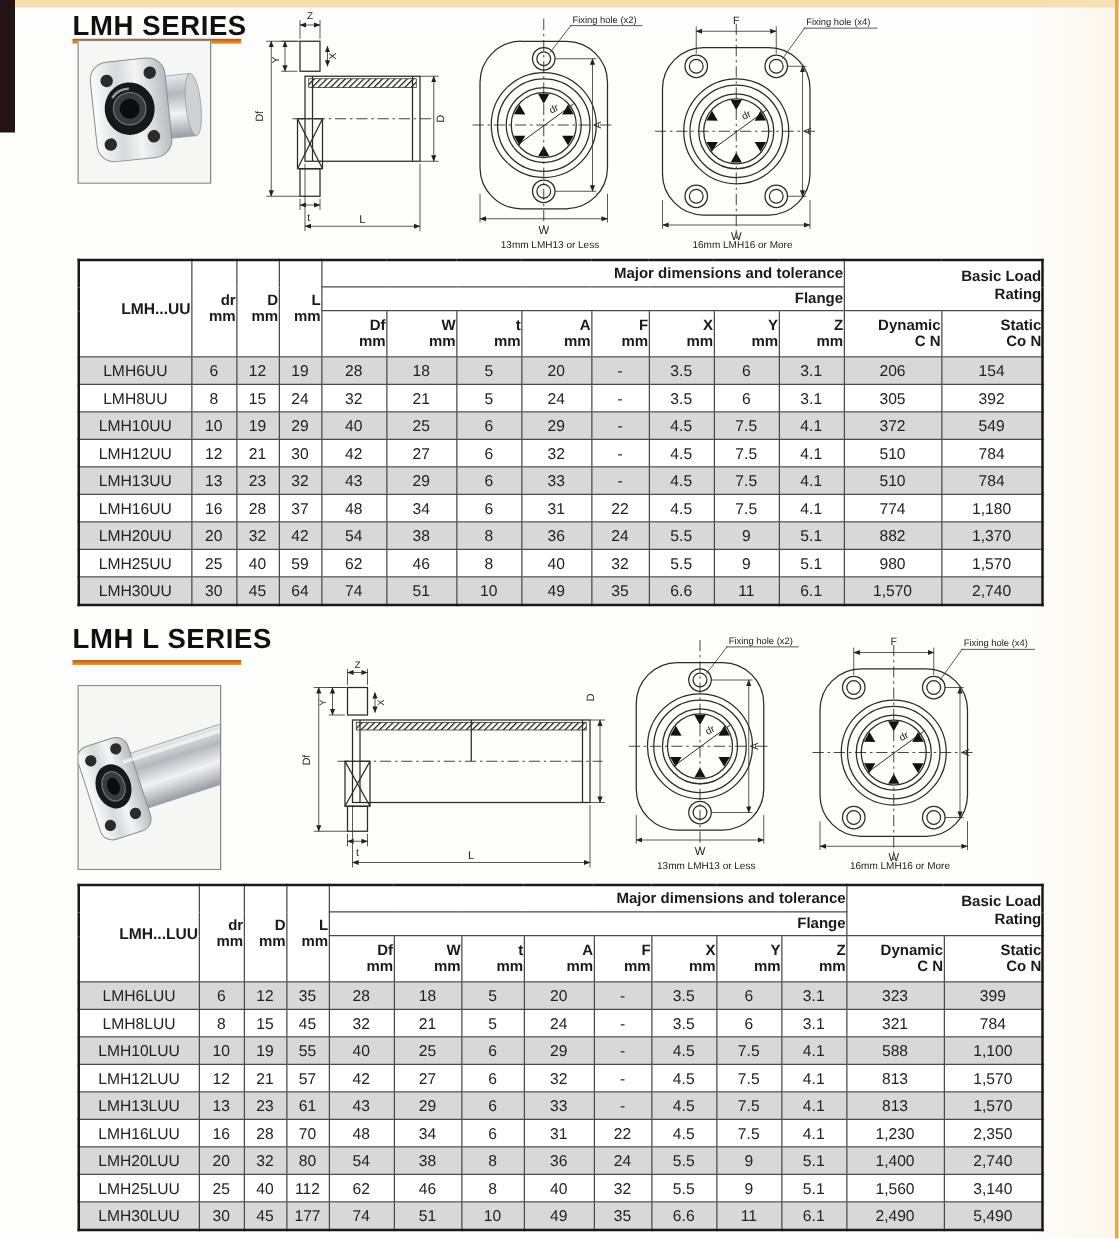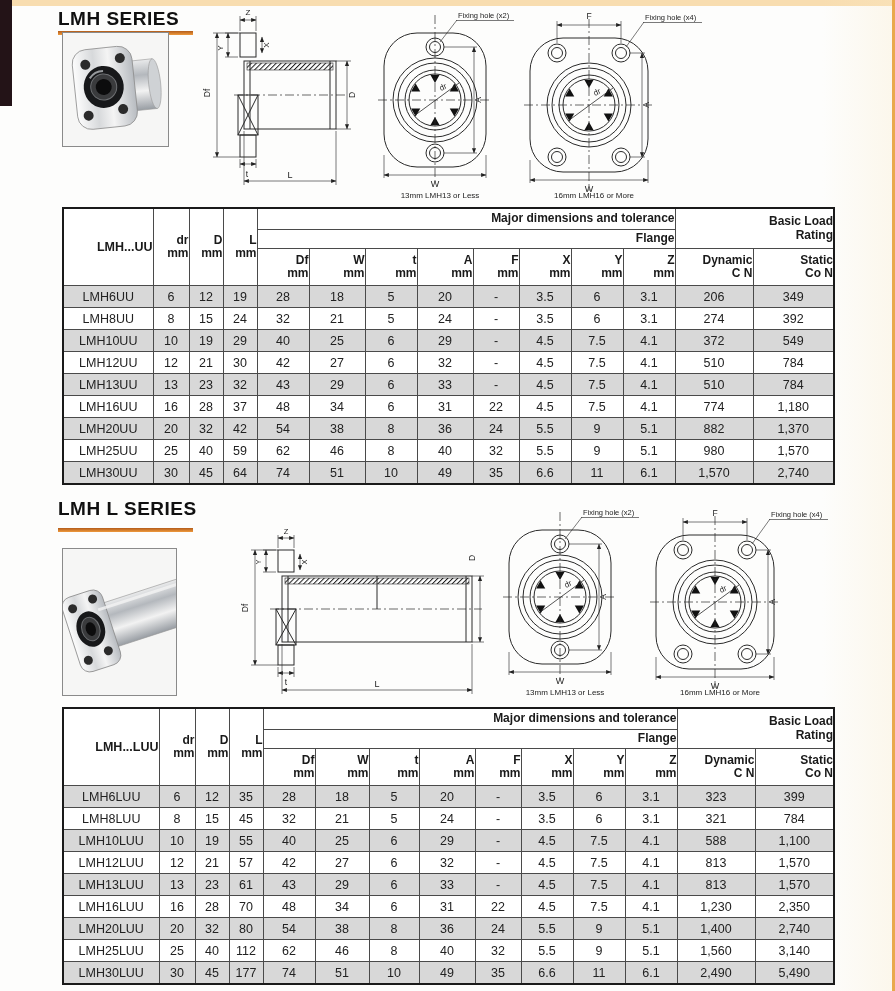--- a/index.html
+++ b/index.html
@@ -7,21 +7,21 @@
     width:895px;height:991px;position:relative;overflow:hidden;
     background:#fdfdfc;
     font-family:"Liberation Sans", sans-serif;
     color:#1a1a1a;
   }
   .top-strip{position:absolute;top:0;left:0;width:895px;height:6px;background:#f8ddb0;}
   .corner-bar{position:absolute;top:0;left:0;width:12px;height:106px;background:#231317;}
   .right-edge{position:absolute;top:0;right:0;width:3px;height:991px;background:#e9a94c;}
   .scan-tint{position:absolute;top:0;right:3px;width:70px;height:991px;pointer-events:none;
     background:linear-gradient(to left, rgba(250,233,198,0.30), rgba(250,233,198,0));}
-  .section-title{position:absolute;left:58px;font-weight:bold;font-size:19px;letter-spacing:0.5px;color:#101010;}
+  .section-title{position:absolute;left:58px;font-weight:bold;font-size:22px;letter-spacing:0.5px;color:#101010;}
   .title-rule{position:absolute;left:58px;width:135px;height:4px;background:linear-gradient(#b35c1a,#ef9a3d);}
   .photo{position:absolute;border:1px solid #8a8a8a;background:#f7f7f6;}
   .draw{position:absolute;}
   svg text{font-family:"Liberation Sans",sans-serif;fill:#222;}
   .spec-table{
     position:absolute;left:62px;border-collapse:collapse;table-layout:fixed;width:771px;
     font-size:12px;background:#fff;border:2px solid #1a1a1a;
   }
   .spec-table th,.spec-table td{border:1px solid #4a4a4a;text-align:center;vertical-align:middle;padding:0;}
   .spec-table th{font-weight:bold;white-space:pre-line;line-height:1.12;font-size:12px;background:#fff;text-align:right;}
@@ -283,36 +283,36 @@
         <td>19</td>
         <td>28</td>
         <td>18</td>
         <td>5</td>
         <td>20</td>
         <td>-</td>
         <td>3.5</td>
         <td>6</td>
         <td>3.1</td>
         <td>206</td>
-        <td>349</td>
+        <td>154</td>
       </tr>
       <tr>
         <td>LMH8UU</td>
         <td>8</td>
         <td>15</td>
         <td>24</td>
         <td>32</td>
         <td>21</td>
         <td>5</td>
         <td>24</td>
         <td>-</td>
         <td>3.5</td>
         <td>6</td>
         <td>3.1</td>
-        <td>274</td>
+        <td>305</td>
         <td>392</td>
       </tr>
       <tr>
         <td>LMH10UU</td>
         <td>10</td>
         <td>19</td>
         <td>29</td>
         <td>40</td>
         <td>25</td>
         <td>6</td>

